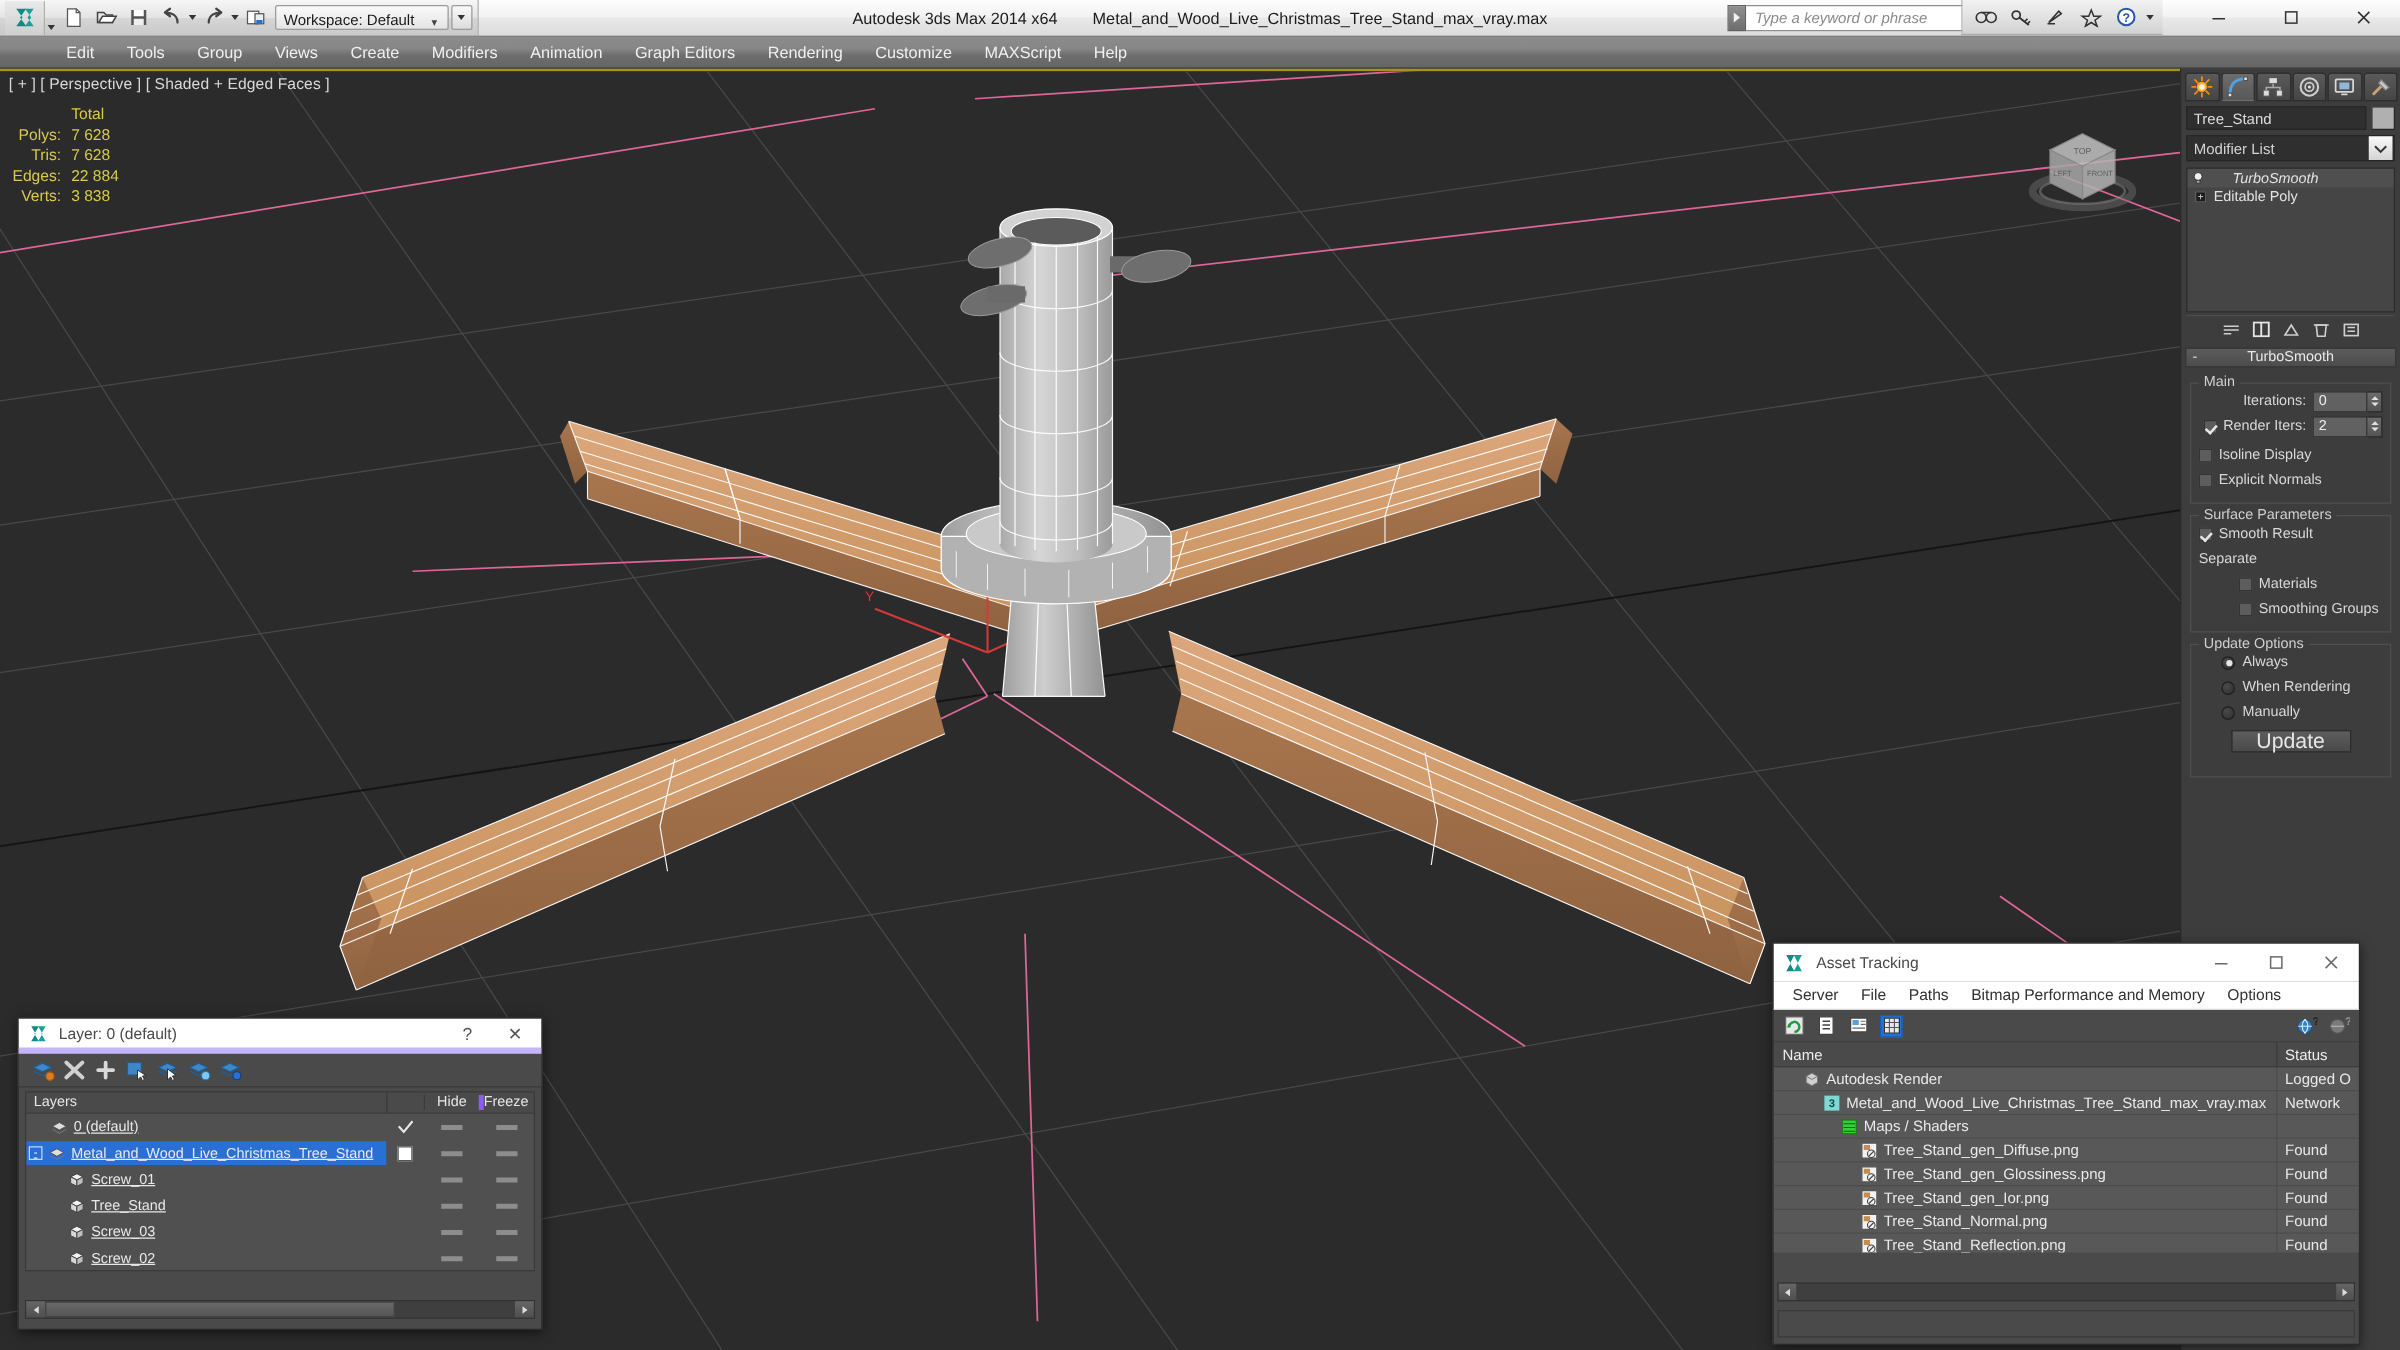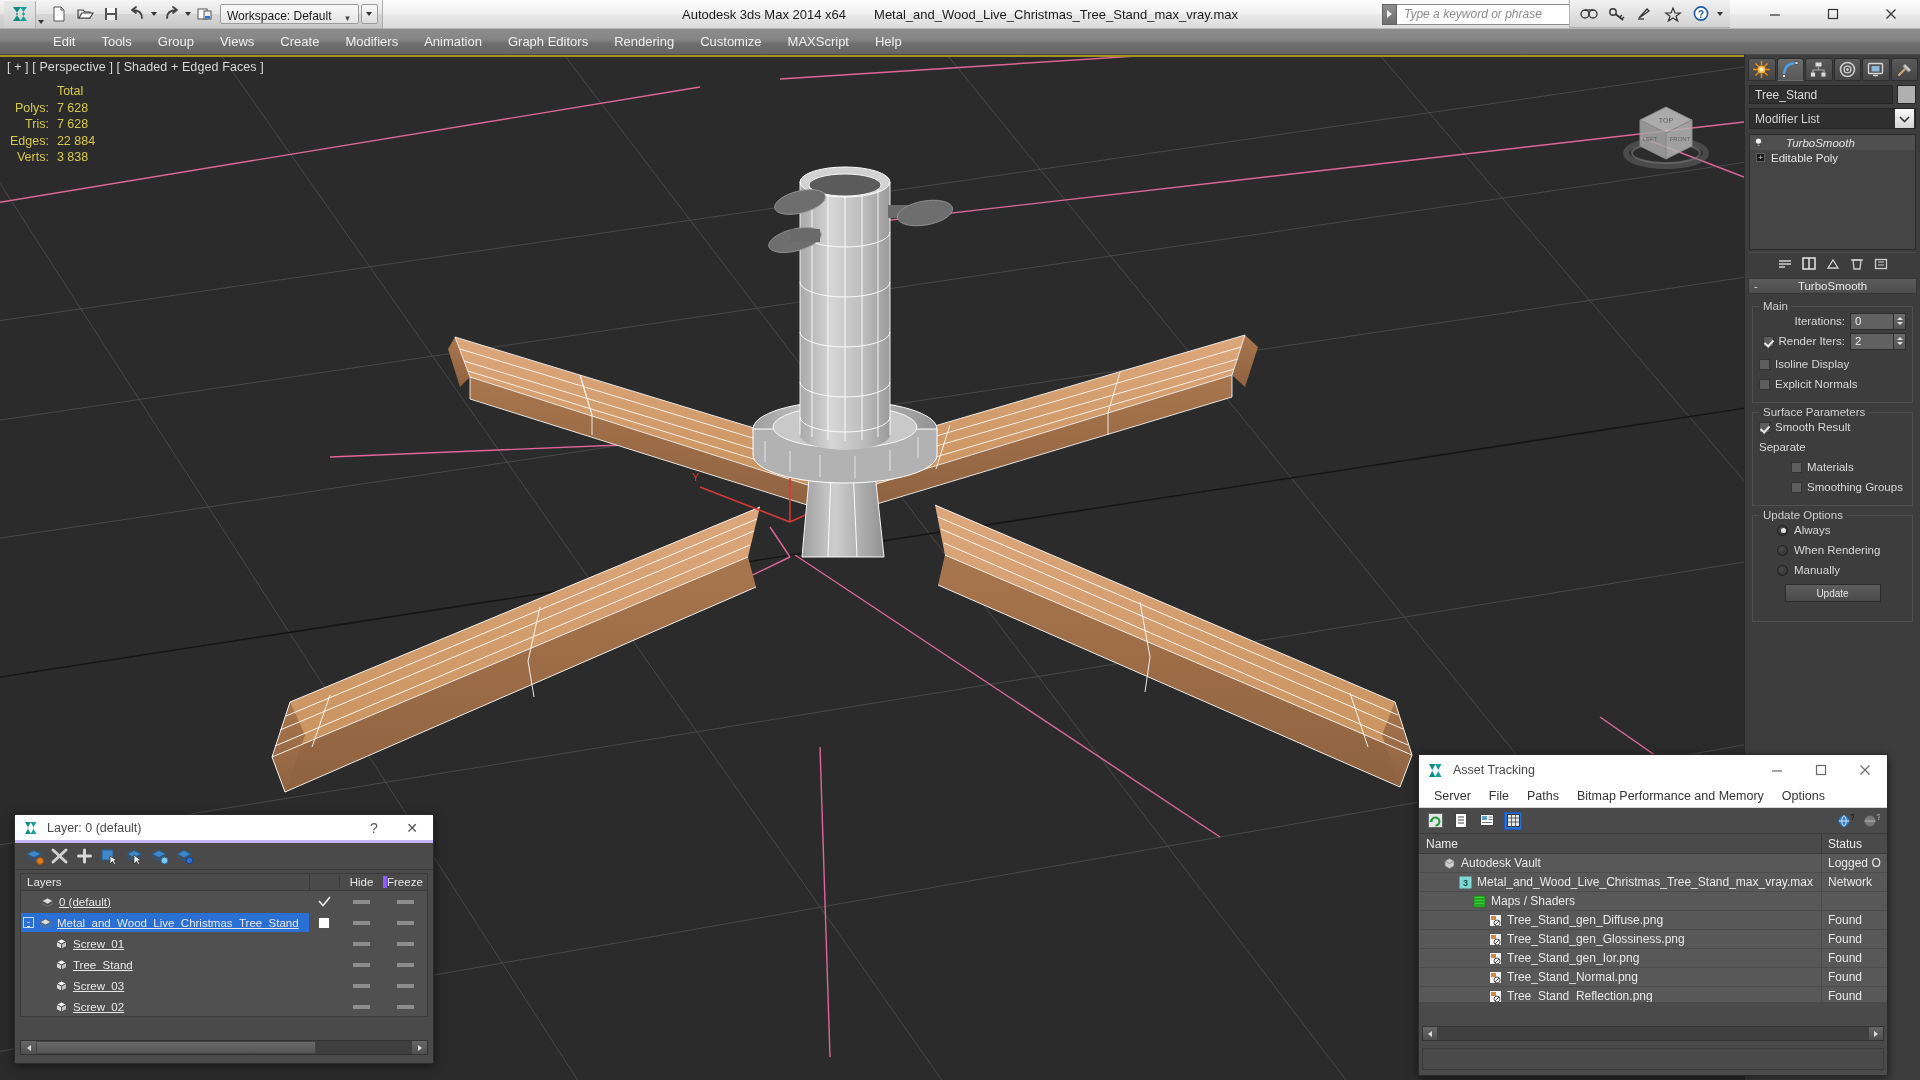--- a/index.html
+++ b/index.html
@@ -214,33 +214,33 @@
     background:radial-gradient(circle at 35% 32%, #4a4a4a, #2e2e2e);
     border:1px solid #1f1f1f; margin-right:6px; position:relative; flex:0 0 auto;
   }
   .rad.on::after {
     content:""; position:absolute; left:2.5px; top:2.5px; width:5px; height:5px;
     border-radius:50%; background:#e6e6e6;
   }
   .btn-update {
     margin:5px auto 12px auto; width:96px; height:18px;
     background:linear-gradient(to bottom,#5d5d5d,#4a4a4a);
-    border:1px solid #2c2c2c; color:#e6e6e6; font-size:10px;
+    border:1px solid #2c2c2c; color:#e6e6e6; font-size:17px;
     display:flex;align-items:center;justify-content:center;
   }
 
   
   .layerdlg {
     position:absolute; left:14px; top:814px; width:420px; height:250px;
     background:#4a4a4a; border:1px solid #2b2b2b;
     box-shadow:0 2px 9px rgba(0,0,0,.55);
   }
   .ld-title {
     height:28px; background:#ffffff; display:flex; align-items:center;
-    padding:0 2px 0 8px; border-bottom:3px solid #c4b5fd;
+    padding:0 2px 0 8px; border-bottom:5px solid #c4b5fd;
   }
   .ld-title .ttxt { font-size:12.5px; color:#4a4a4a; margin-left:8px; }
   .ld-title .sp { flex:1; }
   .ld-title .hbtn { width:38px;height:27px;display:flex;align-items:center;justify-content:center; font-size:14px; color:#555;}
   .ld-toolbar {
     height:27px; background:#4a4a4a; display:flex; align-items:center; gap:6px; padding:0 10px;
     border-bottom:1px solid #3a3a3a;
   }
   .ld-toolbar svg { display:block; }
   .ld-listwrap { margin:3px 5px 0 5px; background:#4a4a4a; }
@@ -1152,21 +1152,21 @@
     </div>
 
     <div class="at-rows">
 
       <div class="at-row">
         <div class="n" style="padding-left:24px">
           <svg width="13" height="13" viewBox="0 0 13 13">
               <path d="M2 4 L6.5 1.5 L11 4 L11 9 L6.5 11.5 L2 9 Z" fill="#cfcfcf" stroke="#7a7a7a" stroke-width="0.8"></path>
               <path d="M2 4 L6.5 6.5 L11 4" fill="none" stroke="#7a7a7a" stroke-width="0.8"></path>
             </svg>
-          <span>Autodesk Vault</span>
+          <span>Autodesk Render</span>
         </div>
         <div class="s">Logged O</div>
       </div>
 
       <div class="at-row">
         <div class="n" style="padding-left:40px">
           <svg width="13" height="13" viewBox="0 0 13 13">
               <rect x="0.5" y="0.5" width="12" height="12" fill="#7fd8d4"></rect>
               <text x="6.5" y="9.6" font-size="9" text-anchor="middle" fill="#0d4f4c" font-family="Liberation Sans, sans-serif" font-weight="bold">3</text>
             </svg>

